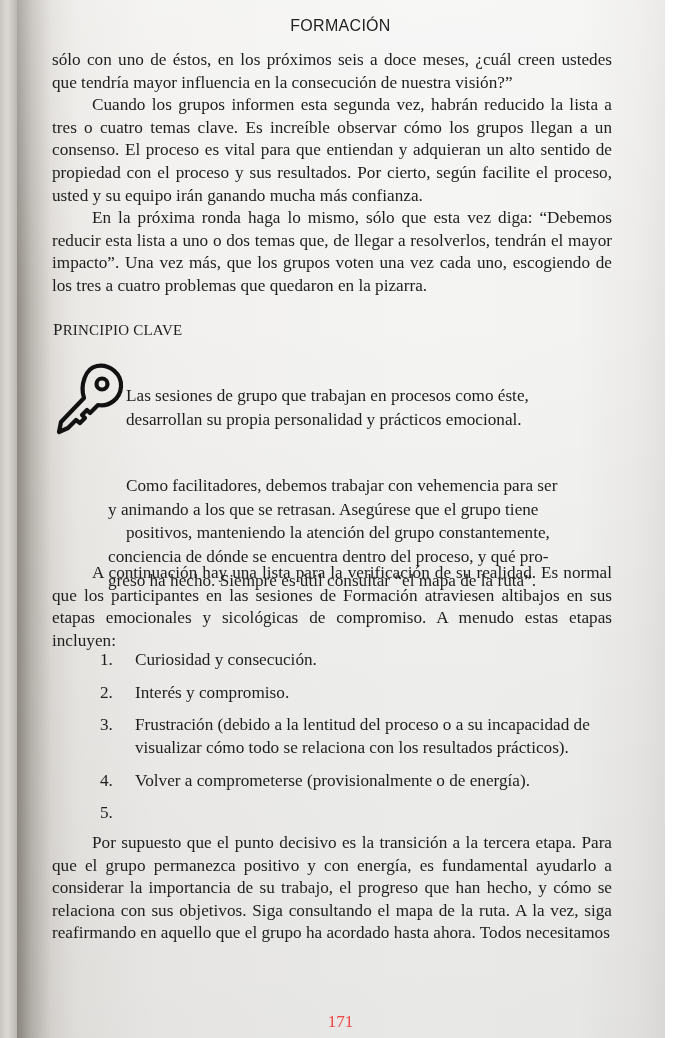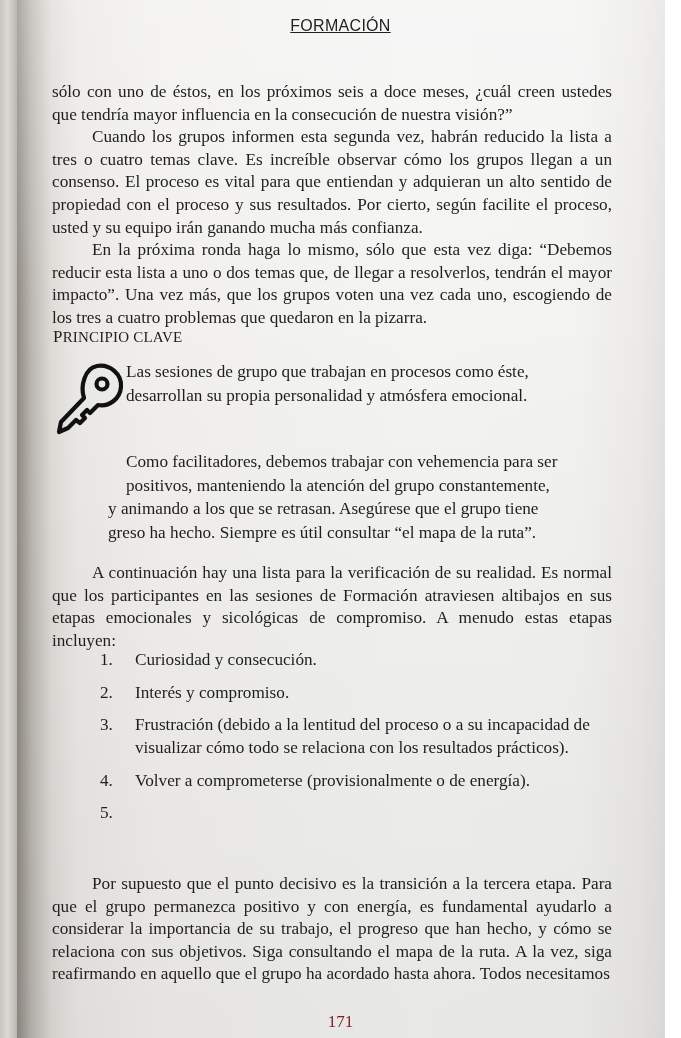--- a/index.html
+++ b/index.html
@@ -18,96 +18,97 @@
       background: linear-gradient(90deg, #8f8a84 0px, #b9b5af 14px, #dedbd7 34px, #ebe9e6 60px, #f1f0ee 140px, #f4f4f3 400px, #f3f3f2 560px, #ecebe9 620px, #e4e3e1 648px);
     }
     .page::after {
       content: ""; position: absolute; left: 0; top: 0; right: 0; bottom: 0;
       background: linear-gradient(180deg, rgba(255,255,255,0.25) 0%, rgba(0,0,0,0) 30%, rgba(0,0,0,0.03) 70%, rgba(0,0,0,0.05) 100%);
       pointer-events: none;
     }
     .running-head {
       position: absolute; top: 17px; left: 0; width: 681px; text-align: center;
       font-family: "Liberation Sans", "DejaVu Sans", sans-serif;
-      font-size: 16px; letter-spacing: 0.3px; color: #222; text-decoration: underline;
+      font-size: 16px; letter-spacing: 0.3px; color: #222;
     }
     .text {
       position: absolute; left: 52px; width: 560px;
       font-size: 17.2px; line-height: 22.6px; text-align: justify;
     }
     .text p { margin: 0; }
     .indent { text-indent: 40px; }
     .sc-head {
-      position: absolute; left: 53px; top: 327px;
+      position: absolute; left: 53px; top: 320px;
       font-size: 15px; letter-spacing: 0.2px;
     }
     .sc-head .cap { font-size: 17px; }
     .key-icon { position: absolute; left: 54px; top: 362px; width: 72px; height: 74px; }
     .callout {
       position: absolute; left: 108px; top: 360px; width: 458px;
       font-size: 17.2px; line-height: 23.6px; text-align: justify;
     }
     .callout .line { display: block; }
     .callout .wrap-indent { padding-left: 20px; }
     ol.stages {
       position: absolute; left: 100px; top: 648px; width: 515px;
       margin: 0; padding: 0; list-style: none;
       font-size: 17.2px; line-height: 23px;
     }
     ol.stages li { position: relative; padding-left: 35px; margin-bottom: 9.5px; }
     ol.stages li .num { position: absolute; left: 0; top: 0; }
     .folio {
       position: absolute; top: 1012px; left: 0; width: 681px; text-align: center;
-      font-size: 17px; color: #7f1d1d;
+      font-size: 17px; color: #ef4444;
     }
   </style>
 </head>
 <body>
 
 <div class="outer-edge"></div>
 
 <div class="page"></div>
 
 <div class="running-head">FORMACIÓN</div>
 
-<div class="text" style="top:49px;margin-top:32px;">
+<div class="text" style="top:49px;">
   <p>sólo con uno de éstos, en los próximos seis a doce meses, ¿cuál creen ustedes que tendría mayor influencia en la consecución de nuestra visión?”</p>
   <p class="indent">Cuando los grupos informen esta segunda vez, habrán reducido la lista a tres o cuatro temas clave. Es increíble observar cómo los grupos llegan a un consenso. El proceso es vital para que entiendan y adquieran un alto sentido de propiedad con el proceso y sus resultados. Por cierto, según facilite el proceso, usted y su equipo irán ganando mucha más confianza.</p>
   <p class="indent">En la próxima ronda haga lo mismo, sólo que esta vez diga: “Debemos reducir esta lista a uno o dos temas que, de llegar a resolverlos, tendrán el mayor impacto”. Una vez más, que los grupos voten una vez cada uno, escogiendo de los tres a cuatro problemas que quedaron en la pizarra.</p>
 </div>
 
 <div class="sc-head">
   <span class="cap">P</span><span>RINCIPIO CLAVE</span>
 </div>
 
 <svg class="key-icon" viewBox="0 0 72 74">
   <g fill="none" stroke="#111" stroke-width="4.2" stroke-linejoin="round" stroke-linecap="round">
     <path d="M43 4 C56 2 68 12 67 25 C66 37 55 45 44 43 L36 51 L33 48 L28 53 L31 56 L26 61 L22 58 L14 66 L5 70 L7 60 L30 36 C26 24 31 6 43 4 Z"></path>
     <circle cx="48" cy="22" r="5.5"></circle>
   </g>
 </svg>
 
 <div class="callout">
-  <span class="line wrap-indent" style="padding-left:18px;">Las sesiones de grupo que trabajan en procesos como éste,</span>
-  <span class="line wrap-indent" style="padding-left:18px;">desarrollan su propia personalidad y atmósfera emocional.</span>
+  <span class="line wrap-indent" style="padding-left:18px;margin-top:24px;">Las sesiones de grupo que trabajan en procesos como éste,</span>
+  <span class="line wrap-indent" style="padding-left:18px;">desarrollan su propia personalidad y prácticos emocional.</span>
   <span class="line wrap-indent" style="padding-left:18px;margin-top:43px;">Como facilitadores, debemos trabajar con vehemencia para ser</span>
+  <span class="line">y animando a los que se retrasan. Asegúrese que el grupo tiene</span>
   <span class="line wrap-indent" style="padding-left:18px;">positivos, manteniendo la atención del grupo constantemente,</span>
-  <span class="line">y animando a los que se retrasan. Asegúrese que el grupo tiene</span>
+  <span class="line">conciencia de dónde se encuentra dentro del proceso, y qué pro-</span>
   <span class="line">greso ha hecho. Siempre es útil consultar “el mapa de la ruta”.</span>
 </div>
 
 <div class="text" style="top:542px;margin-top:20px;">
   <p class="indent">A continuación hay una lista para la verificación de su realidad. Es normal que los participantes en las sesiones de Formación atraviesen altibajos en sus etapas emocionales y sicológicas de compromiso. A menudo estas etapas incluyen:</p>
 </div>
 
 <ol class="stages">
   <li><span class="num">1.</span><span>Curiosidad y consecución.</span></li>
   <li><span class="num">2.</span><span>Interés y compromiso.</span></li>
   <li><span class="num">3.</span><span>Frustración (debido a la lentitud del proceso o a su incapacidad de visualizar cómo todo se relaciona con los resultados prácticos).</span></li>
   <li><span class="num">4.</span><span>Volver a comprometerse (provisionalmente o de energía).</span></li>
   <li><span class="num">5.</span></li>
 </ol>
 
-<div class="text" style="top:873px;">
+<div class="text" style="top:832px;">
   <p class="indent">Por supuesto que el punto decisivo es la transición a la tercera etapa. Para que el grupo permanezca positivo y con energía, es fundamental ayudarlo a considerar la importancia de su trabajo, el progreso que han hecho, y cómo se relaciona con sus objetivos. Siga consultando el mapa de la ruta. A la vez, siga reafirmando en aquello que el grupo ha acordado hasta ahora. Todos necesitamos</p>
 </div>
 
 <div class="folio">171</div>
 
 </body></html>

